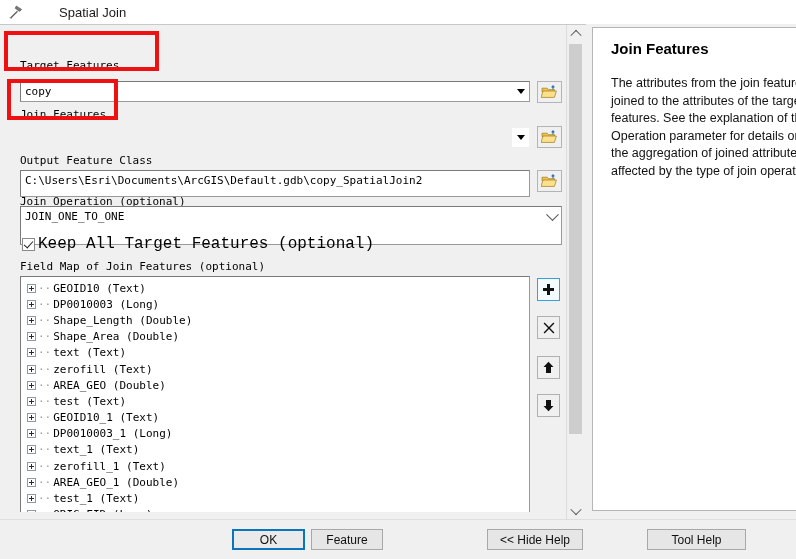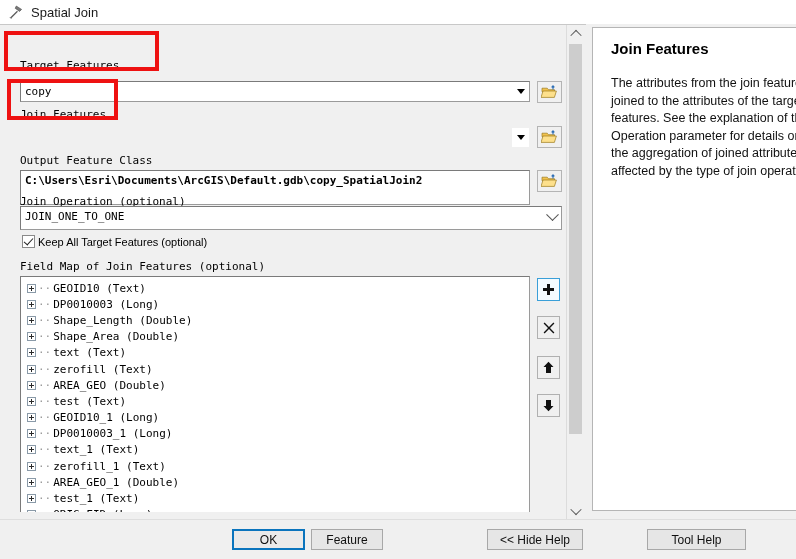--- a/index.html
+++ b/index.html
@@ -35,20 +35,21 @@
   }
   .title-icon {
     width: 16px; height: 16px;
     margin-right: 7px;
     flex: none;
   }
   .title-text {
     font-family: "Liberation Sans", sans-serif;
     font-size: 13px;
     color: #1a1a1a;
+    margin-left: 28px;
   }
 
   
   .left-pane {
     position: absolute;
     left: 0; top: 24px;
     width: 586px; height: 495px;
     background: #f0f0f0;
     border-top: 1px solid #c8c8c8;
     box-sizing: border-box;
@@ -139,22 +140,22 @@
   .chk-box.checked::after {
     content: "";
     position: absolute;
     left: 3px; top: 0px;
     width: 4px; height: 8px;
     border-right: 1.6px solid #222;
     border-bottom: 1.6px solid #222;
     transform: rotate(42deg);
   }
   .chk-label {
-    font-family: Liberation Sans, sans-serif;
-    font-size: 11px;
+    font-family: Liberation Mono, monospace;
+    font-size: 16px;
   }
 
   
   .fieldlist {
     position: absolute;
     background: #ffffff;
     border: 1px solid #9a9a9a;
     border-top-color: #7a7a7a;
     border-left-color: #7a7a7a;
     box-sizing: border-box;
@@ -346,31 +347,31 @@
       </div>
       <div class="browse-btn" style="left:537px; top:101px;">
         <svg width="17" height="15" viewBox="0 0 17 15">
           <path d="M1 3.2 h5.2 l1.3 1.5 h6.0 v2.0 h-12.5 z" fill="#f2c24c" stroke="#9b7a1e" stroke-width="0.7"></path>
           <path d="M2.0 6.0 h13.4 l-2.0 6.4 h-13.4 z" fill="#fde08c" stroke="#9b7a1e" stroke-width="0.7"></path>
           <path d="M12.0 1.0 l0 3.4 M10.6 2.4 l1.4 -1.5 l1.4 1.5" stroke="#2f6fb5" stroke-width="1.1" fill="none"></path>
         </svg>
       </div>
 
       <div class="plabel" style="left:20px; top:129px;">Output Feature Class</div>
-      <div class="pinput" style="left:20px; top:145px; width:510px; height:35px;font-weight:bold;">C:\Users\Esri\Documents\ArcGIS\Default.gdb\copy_SpatialJoin2</div>
+      <div class="pinput" style="left:20px; top:145px; width:510px; height:27px;">C:\Users\Esri\Documents\ArcGIS\Default.gdb\copy_SpatialJoin2</div>
       <div class="browse-btn" style="left:537px; top:145px;">
         <svg width="17" height="15" viewBox="0 0 17 15">
           <path d="M1 3.2 h5.2 l1.3 1.5 h6.0 v2.0 h-12.5 z" fill="#f2c24c" stroke="#9b7a1e" stroke-width="0.7"></path>
           <path d="M2.0 6.0 h13.4 l-2.0 6.4 h-13.4 z" fill="#fde08c" stroke="#9b7a1e" stroke-width="0.7"></path>
           <path d="M12.0 1.0 l0 3.4 M10.6 2.4 l1.4 -1.5 l1.4 1.5" stroke="#2f6fb5" stroke-width="1.1" fill="none"></path>
         </svg>
       </div>
 
       <div class="plabel" style="left:20px; top:170px;">Join Operation (optional)</div>
-      <div class="pinput" style="left:20px; top:181px; width:542px; height:24px;">JOIN_ONE_TO_ONE</div>
+      <div class="pinput" style="left:20px; top:181px; width:542px; height:39px;">JOIN_ONE_TO_ONE</div>
       <div class="combo-arrow" style="left:544px; top:182px; height:20px;">
         <span class="chev-down"></span>
       </div>
 
       <div class="chk-row" style="left:22px; top:210px;">
         <span class="chk-box checked"></span>
         <span class="chk-label">Keep All Target Features  (optional)</span>
       </div>
 
       <div class="plabel" style="left:20px; top:235px;">Field Map of Join Features (optional)</div>
@@ -413,21 +414,21 @@
             <span>AREA_GEO (Double)</span>
           </div>
           <div class="field-row">
             <span class="expander"></span>
             <span class="dots">··</span>
             <span>test (Text)</span>
           </div>
           <div class="field-row">
             <span class="expander"></span>
             <span class="dots">··</span>
-            <span>GEOID10_1 (Long)</span>
+            <span>GEOID10_1 (Text)</span>
           </div>
           <div class="field-row">
             <span class="expander"></span>
             <span class="dots">··</span>
             <span>DP0010003_1 (Long)</span>
           </div>
           <div class="field-row">
             <span class="expander"></span>
             <span class="dots">··</span>
             <span>text_1 (Text)</span>

